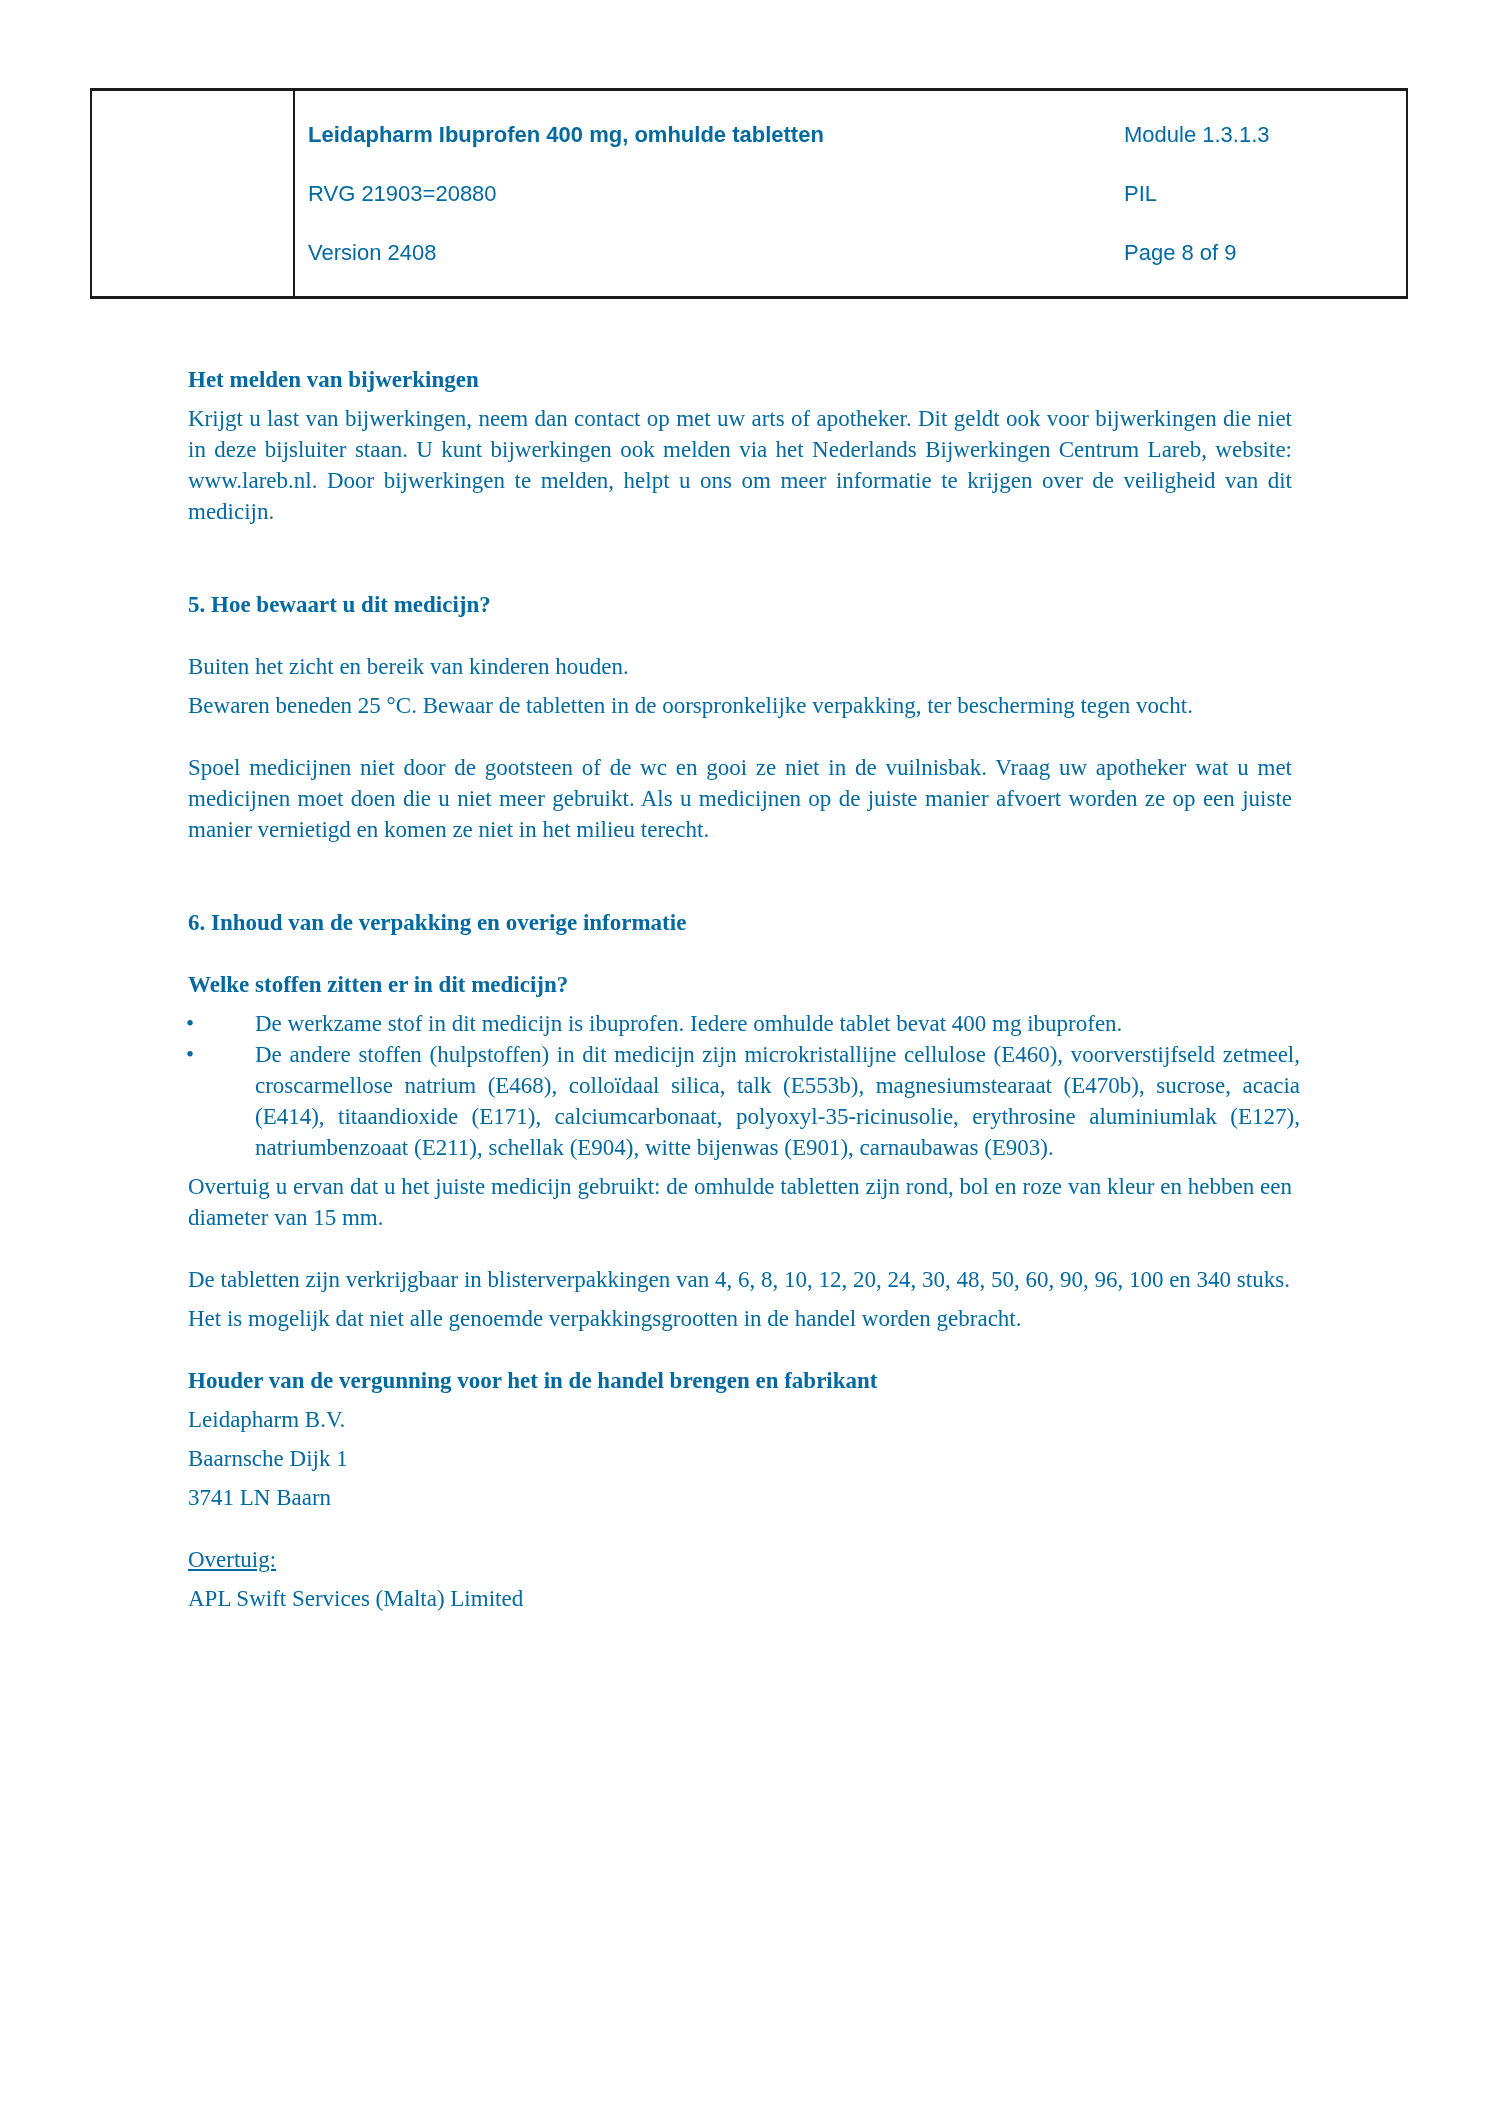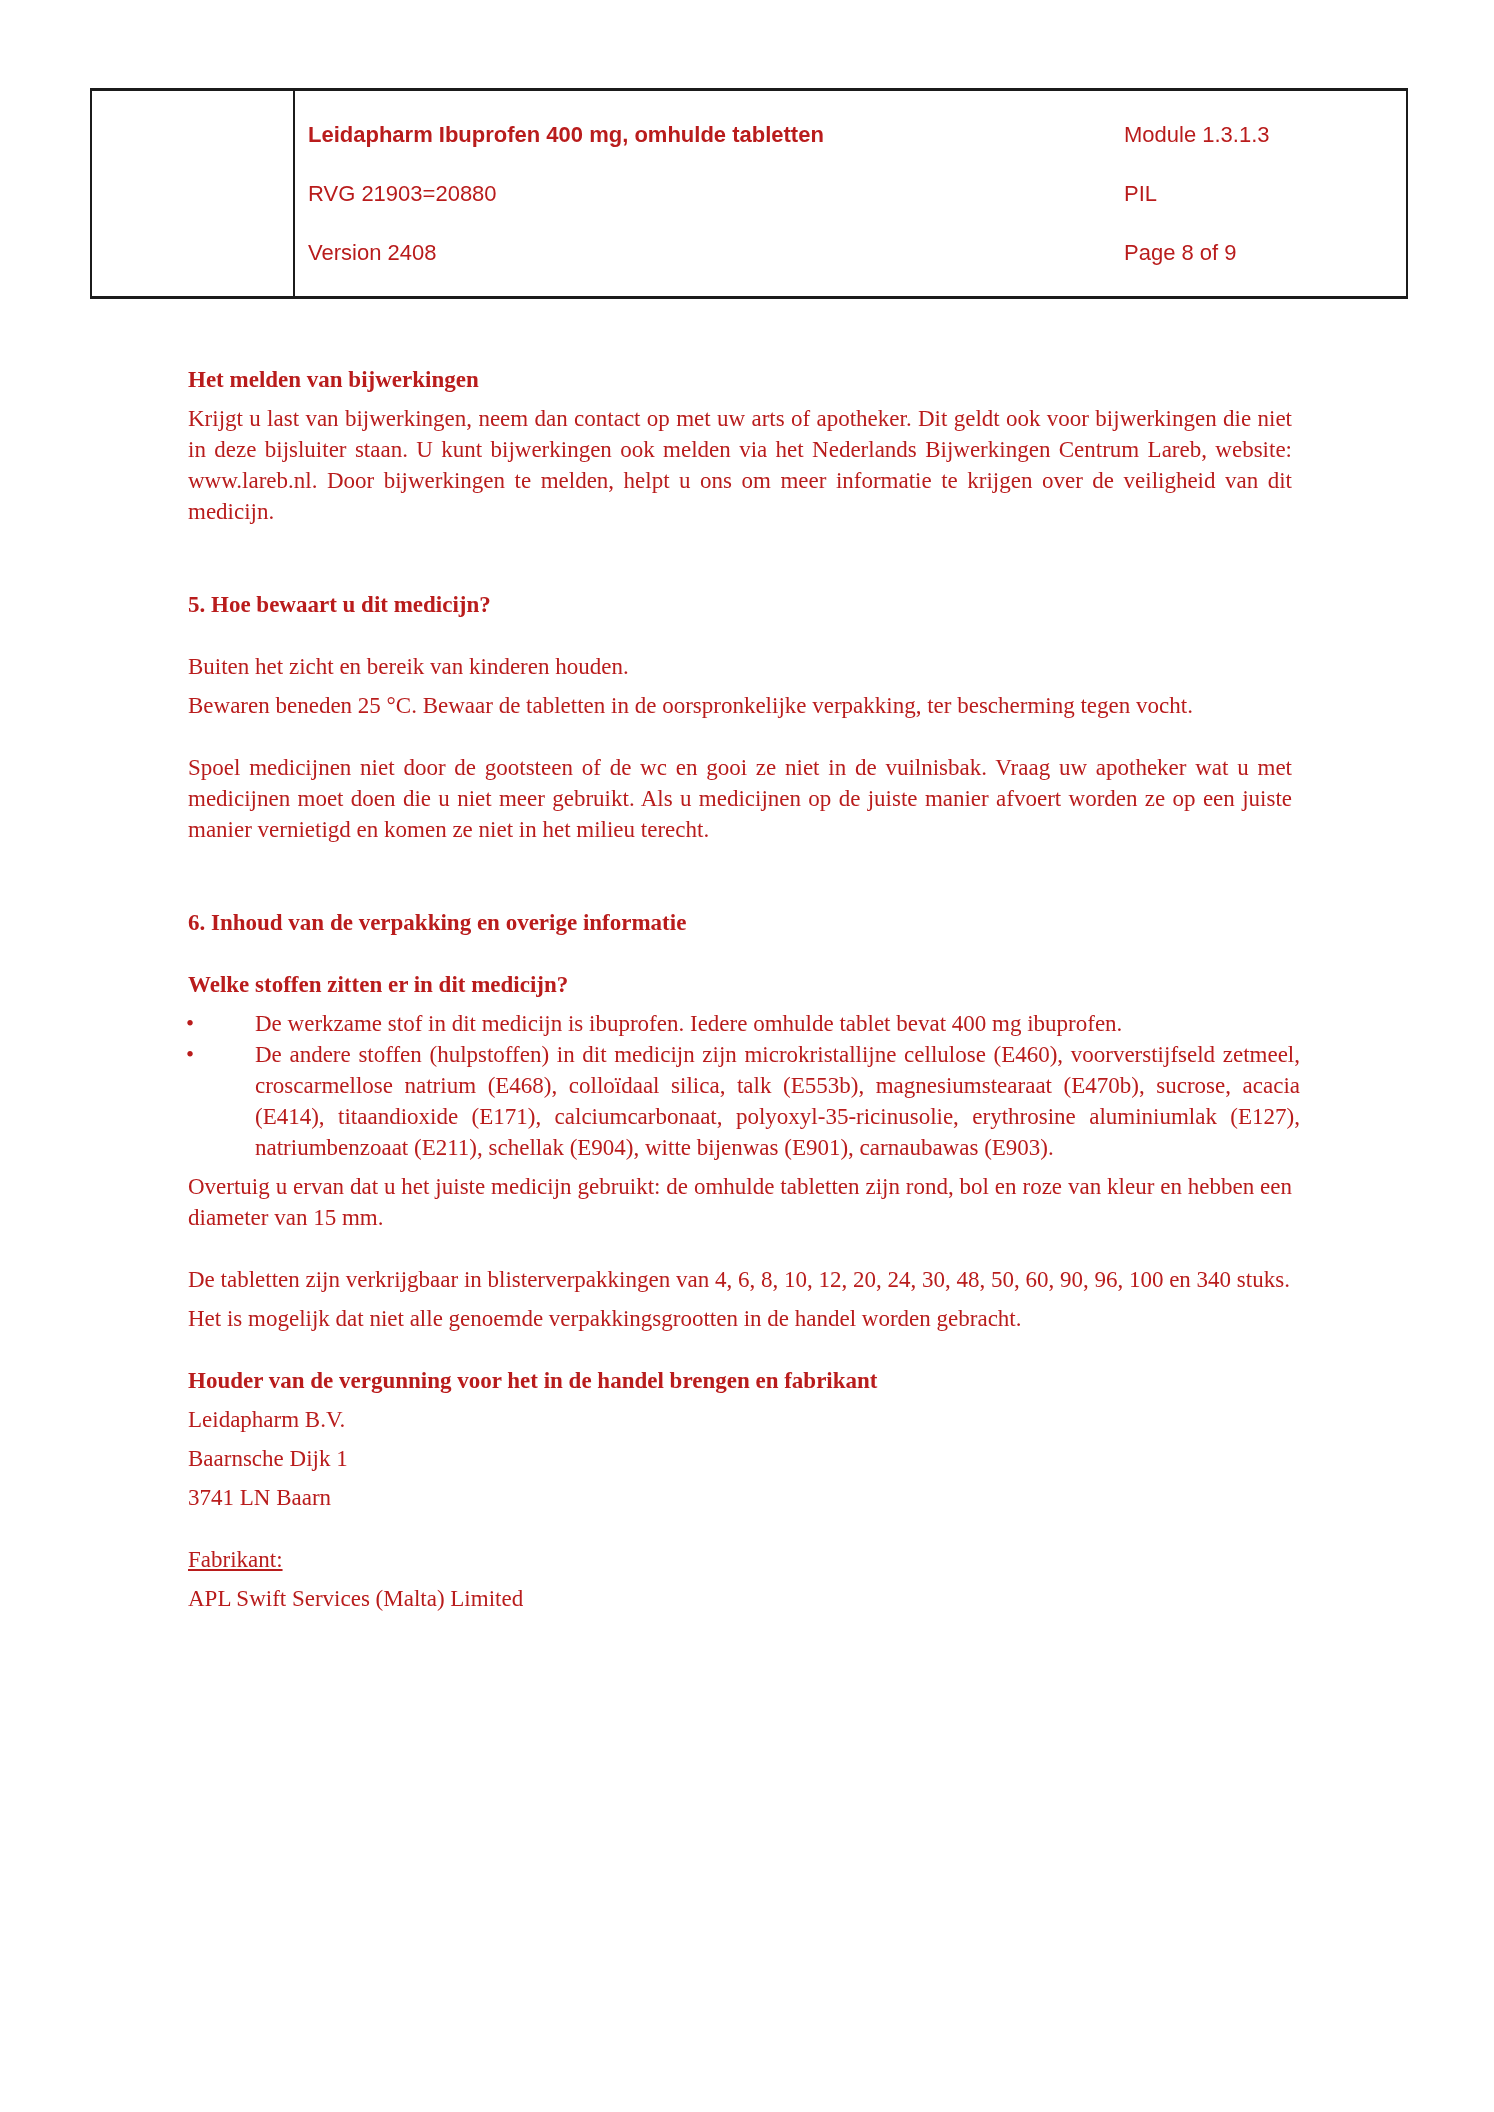--- a/index.html
+++ b/index.html
@@ -5,21 +5,21 @@
   html, body {
     margin: 0;
     padding: 0;
     background: #ffffff;
   }
   .sheet {
     position: relative;
     width: 1494px;
     height: 2112px;
     background: #ffffff;
-    color: #b91c1c;
+    color: #0369a1;
     overflow: hidden;
   }
 
   
   .header-table {
     position: absolute;
     left: 90px;
     top: 88px;
     width: 1318px;
     height: 211px;
@@ -124,17 +124,17 @@
 
     <div class="para j mt1">De tabletten zijn verkrijgbaar in blisterverpakkingen van 4, 6, 8, 10, 12, 20, 24, 30, 48, 50, 60, 90, 96, 100 en 340 stuks.</div>
     <div class="para">Het is mogelijk dat niet alle genoemde verpakkingsgrootten in de handel worden gebracht.</div>
 
     <div class="para b mt1">Houder van de vergunning voor het in de handel brengen en fabrikant</div>
 
     <div class="para">Leidapharm B.V.</div>
     <div class="para">Baarnsche Dijk 1</div>
     <div class="para">3741 LN Baarn</div>
 
-    <div class="para u mt1">Fabrikant:</div>
+    <div class="para u mt1">Overtuig:</div>
     <div class="para">APL Swift Services (Malta) Limited</div>
 
   </div>
 </div>
 
 </body></html>

